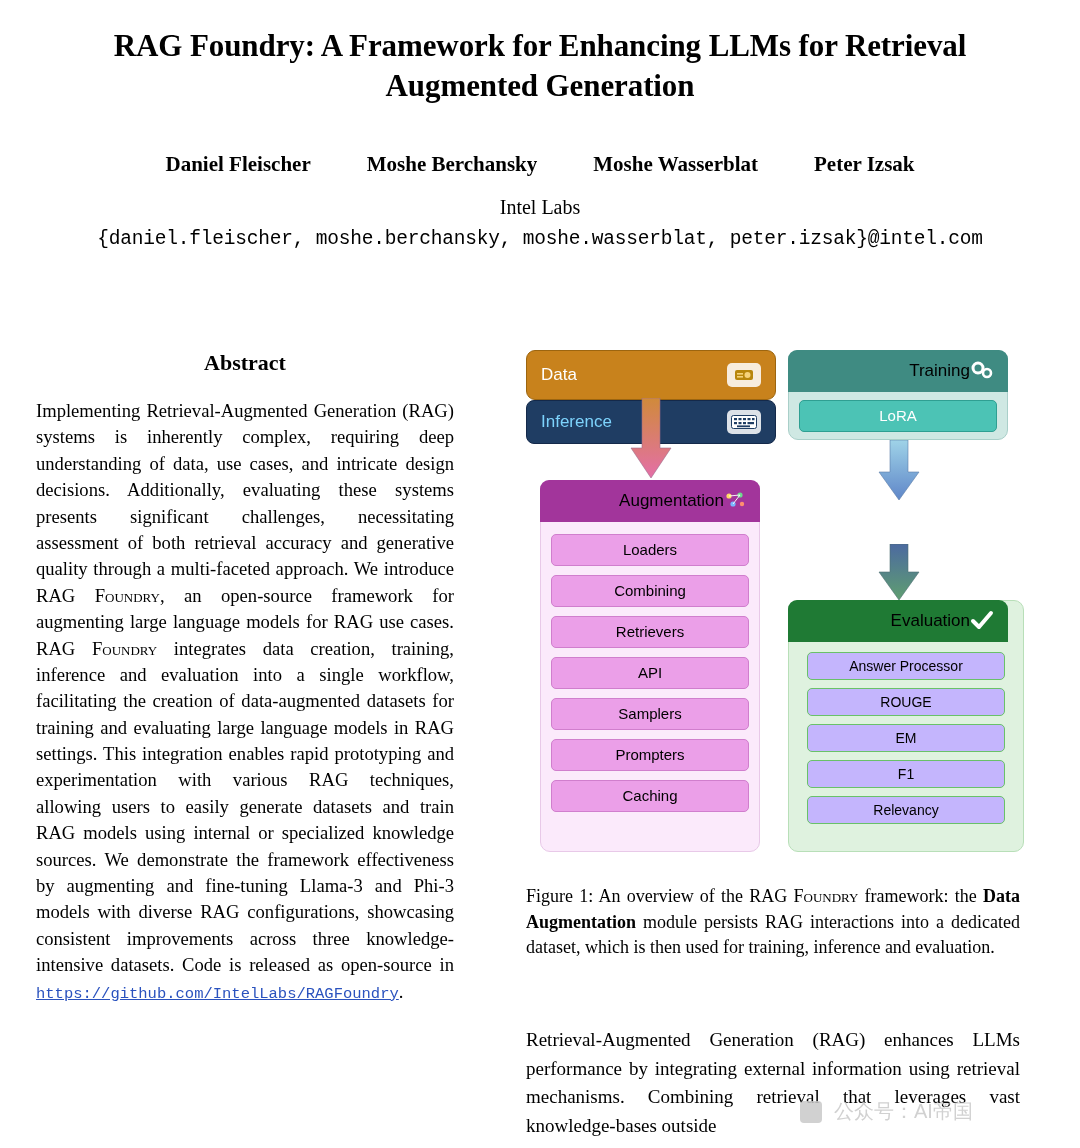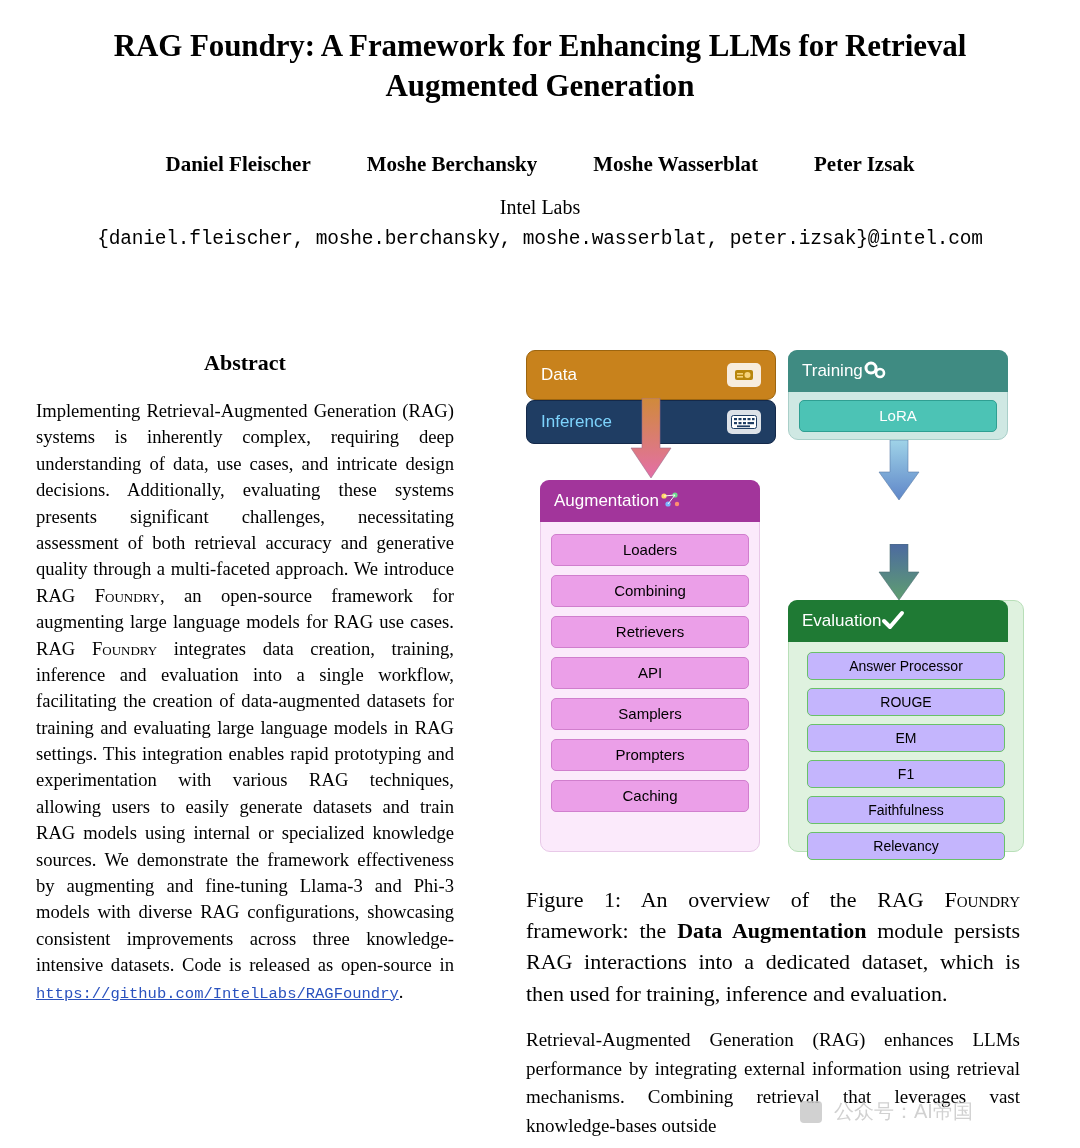--- a/index.html
+++ b/index.html
@@ -111,25 +111,25 @@
     height: 516px;
   }
   .panel {
     position: absolute;
     border-radius: 10px;
     box-sizing: border-box;
   }
   .panel-header {
     display: flex;
     align-items: center;
-    justify-content: flex-start;
+    justify-content: flex-end;
     padding: 0 14px;
     box-sizing: border-box;
     border-radius: 8px;
-    color: #ffffff;
+    color: #000000;
     font-family: "Liberation Sans", sans-serif;
     font-size: 17px;
     height: 42px;
   }
   .panel-header .hdr-icon {
     font-size: 18px;
     line-height: 1;
   }
   .item {
     font-family: "Liberation Sans", sans-serif;
@@ -253,21 +253,21 @@
     position: absolute;
     width: 0; height: 0;
   }
 
   
   .caption {
     position: absolute;
     left: 526px;
     top: 884px;
     width: 494px;
-    font-size: 22px;
+    font-size: 18px;
     line-height: 1.42;
     text-align: justify;
   }
   .caption .smallcaps { font-variant: small-caps; }
   .caption b { font-weight: bold; }
 
   .body-para {
     position: absolute;
     left: 526px;
     top: 1026px;
@@ -431,21 +431,20 @@
             <svg width="24" height="20" viewBox="0 0 24 20" aria-hidden="true">
               <polyline points="3,11 9,17 21,3" fill="none" stroke="#ffffff" stroke-width="4" stroke-linecap="round" stroke-linejoin="round"></polyline>
             </svg>
           </span>
         </div>
         <div class="items">
           <div class="item">Answer Processor</div>
           <div class="item">ROUGE</div>
           <div class="item">EM</div>
           <div class="item">F1</div>
-          <div class="item">Faithfulness</div>
           <div class="item">Relevancy</div>
         </div>
       </div>
 
     </div>
   </div>
 
   <div class="caption"><span>Figure 1: An overview of the RAG </span><span class="smallcaps">Foundry</span><span> framework: the </span><b>Data Augmentation</b><span> module persists RAG interactions into a dedicated dataset, which is then used for training, inference and evaluation.</span></div>
 
   <div class="body-para">Retrieval-Augmented Generation (RAG) enhances LLMs performance by integrating external information using retrieval mechanisms. Combining retrieval that leverages vast knowledge-bases outside</div>

